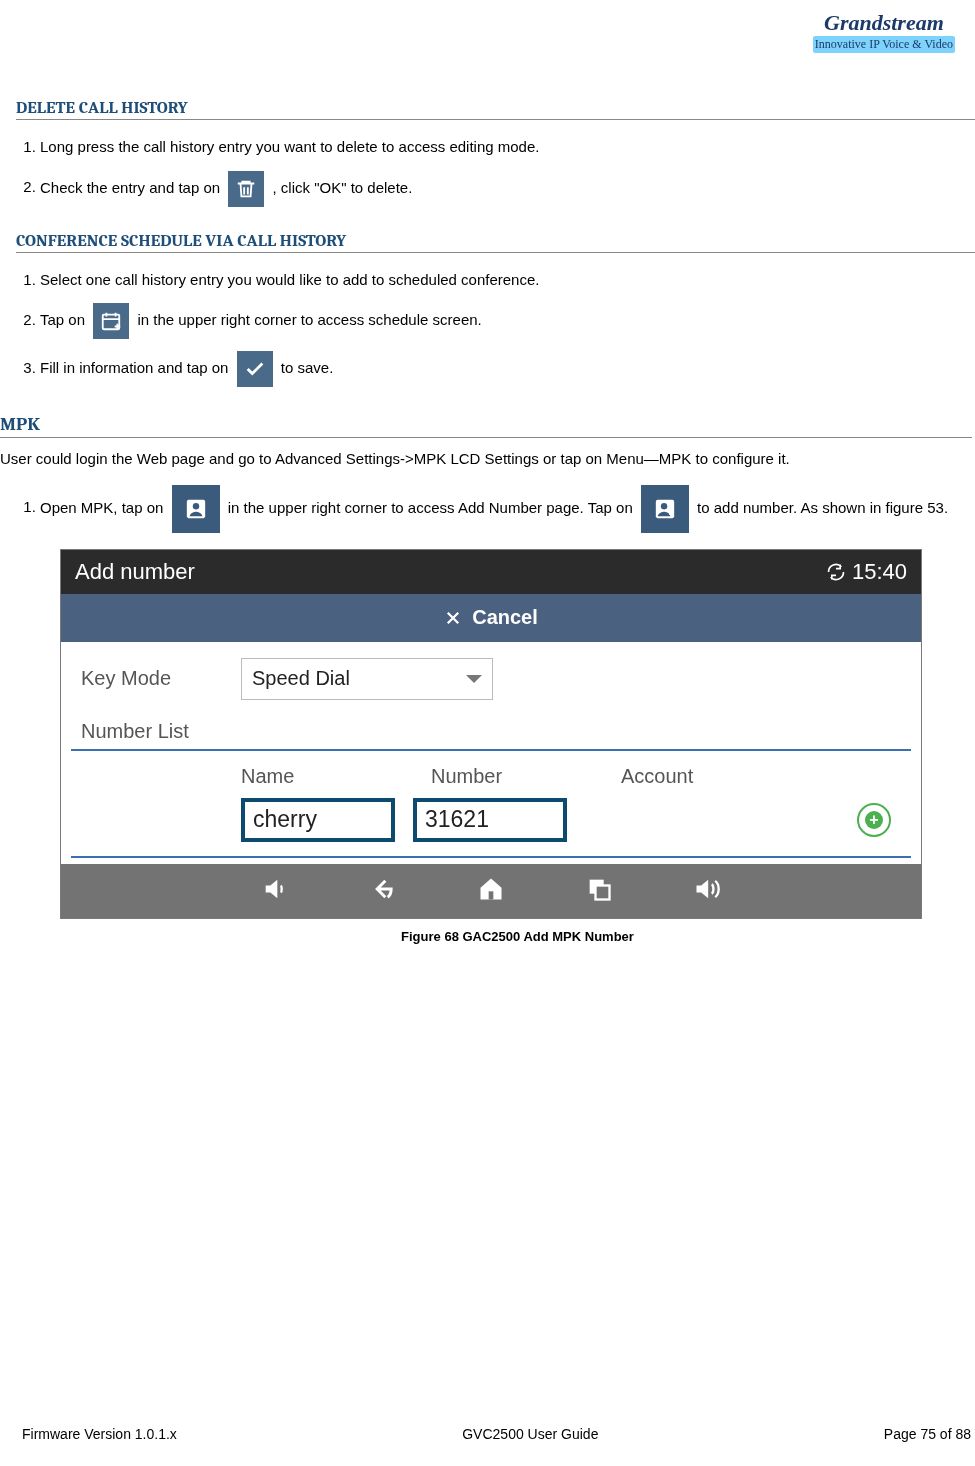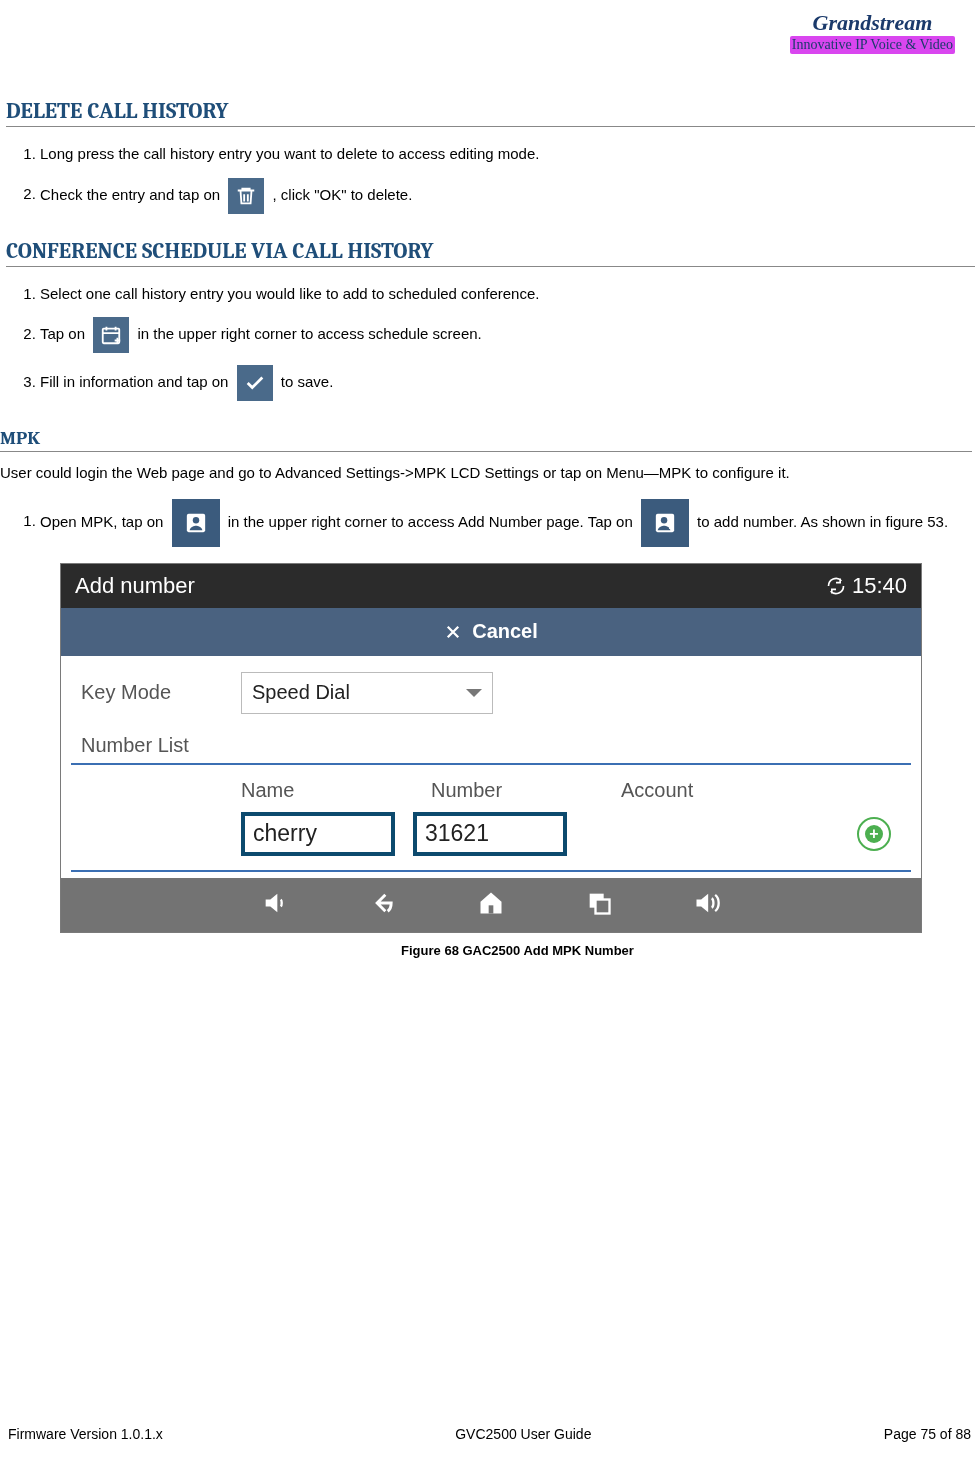--- a/index.html
+++ b/index.html
@@ -24,37 +24,37 @@
     text-align: center;
     font-family: Georgia, serif;
   }
   .logo-main {
     font-style: italic;
     font-weight: bold;
     font-size: 22px;
     color: #1b3a6b;
   }
   .logo-sub {
-    font-size: 14px;
+    font-size: 12px;
     color: #1b3a6b;
-    background: #d946ef;
+    background: #7dd3fc;
     padding: 1px 2px;
     border-radius: 2px;
   }
   .content {
     padding: 60px 0 0 0;
   }
   h3.section {
     font-family: Cambria, Georgia, serif;
     color: #1f4e79;
-    font-size: 22px;
+    font-size: 17px;
     font-weight: bold;
     border-bottom: 1px solid #888;
     padding-bottom: 2px;
-    margin: 18px 0 10px 6px;
+    margin: 18px 0 10px 16px;
   }
   h2.section-main {
     font-family: Cambria, Georgia, serif;
     color: #1f4e79;
     font-size: 19px;
     font-weight: bold;
     border-bottom: 1px solid #888;
     padding-bottom: 2px;
     margin: 20px 3px 10px 0;
   }
@@ -207,21 +207,21 @@
   .figure-caption {
     text-align:center;
     font-weight:bold;
     font-size:13px;
     margin:10px 0 0 0;
   }
   
   .footer {
     position:absolute;
     bottom:24px;
-    left:4px; right:0;
+    left:18px; right:0;
     display:flex;
     justify-content:space-between;
     font-size:14px;
     padding:0 4px;
   }
   .sync-icon {
     width:20px; height:20px;
   }
 </style>
 </head>

